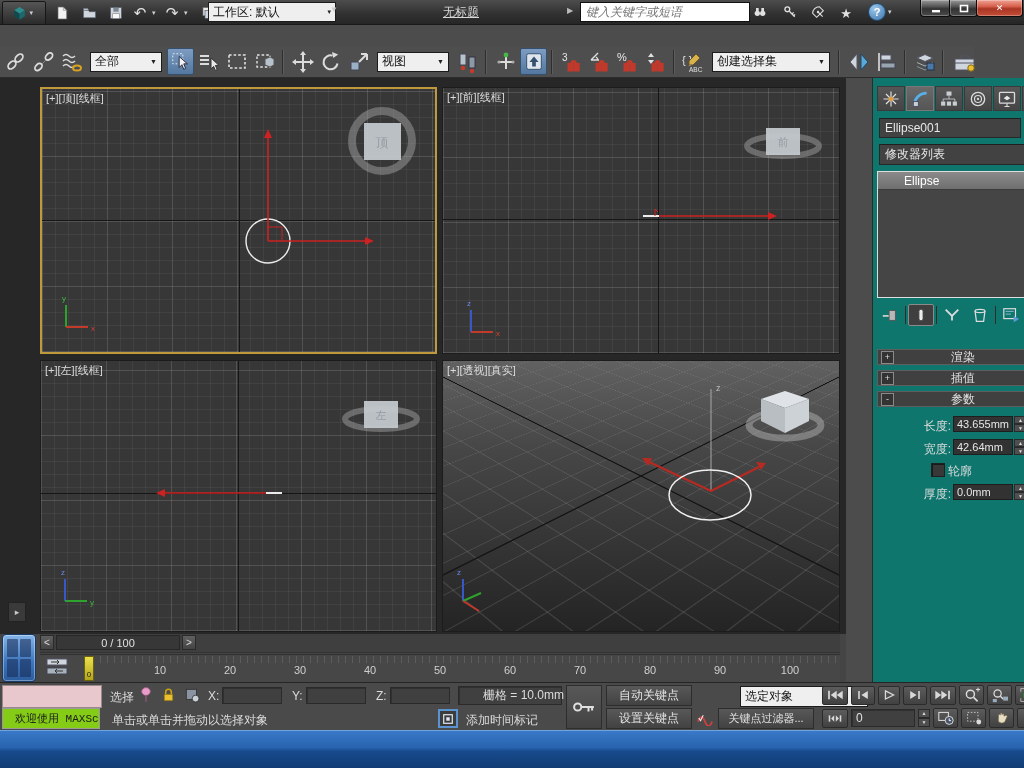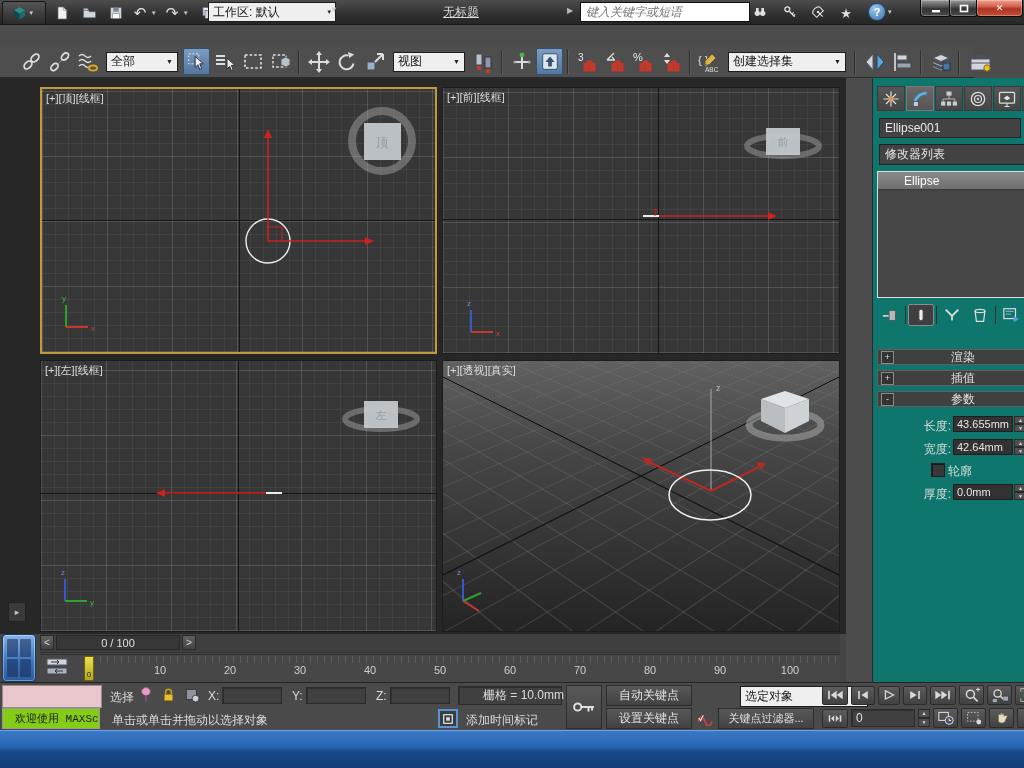--- a/index.html
+++ b/index.html
@@ -33,21 +33,21 @@
   .win-close{background:linear-gradient(#f0a294,#d6604c 40%,#a93524 55%,#c44f38);}
 
   
   .menubar{left:0;top:25px;width:1024px;height:21px;
     background:linear-gradient(#8f8f8f,#6e6e6e);border-bottom:1px solid #3a3a3a;
     display:flex;align-items:center;padding-left:42px;box-sizing:border-box;}
   .menu-item{padding:0 13px;color:#fff;font-size:12.5px;line-height:21px;white-space:nowrap;}
 
   
   .maintb{left:0;top:46px;width:974px;height:32px;background:#4e4e4e;
-    border-bottom:1px solid #2c2c2c;display:flex;align-items:center;padding-left:18px;box-sizing:border-box;gap:1px;}
+    border-bottom:1px solid #2c2c2c;display:flex;align-items:center;padding-left:2px;box-sizing:border-box;gap:1px;}
   .tbtn{width:27px;height:27px;display:flex;align-items:center;justify-content:center;flex:none;}
   .tbtn.on{background:linear-gradient(#7e9cc2,#53779f);border:1px solid #35506e;border-radius:2px;box-sizing:border-box;}
   .tdiv{width:3px;height:24px;flex:none;margin:0 3px;
     background:linear-gradient(90deg,#2e2e2e 0 1px,#5d5d5d 1px 2px,transparent 2px);}
   .tb-combo{flex:none;}
 
   
   .canvas{left:0;top:78px;width:846px;height:556px;background:#272727;}
   .vp{position:absolute;background:#373737;overflow:hidden;box-sizing:border-box;border:1px solid #1c1c1c;}
   .vp.active{border:2px solid #bf9a3d;}

